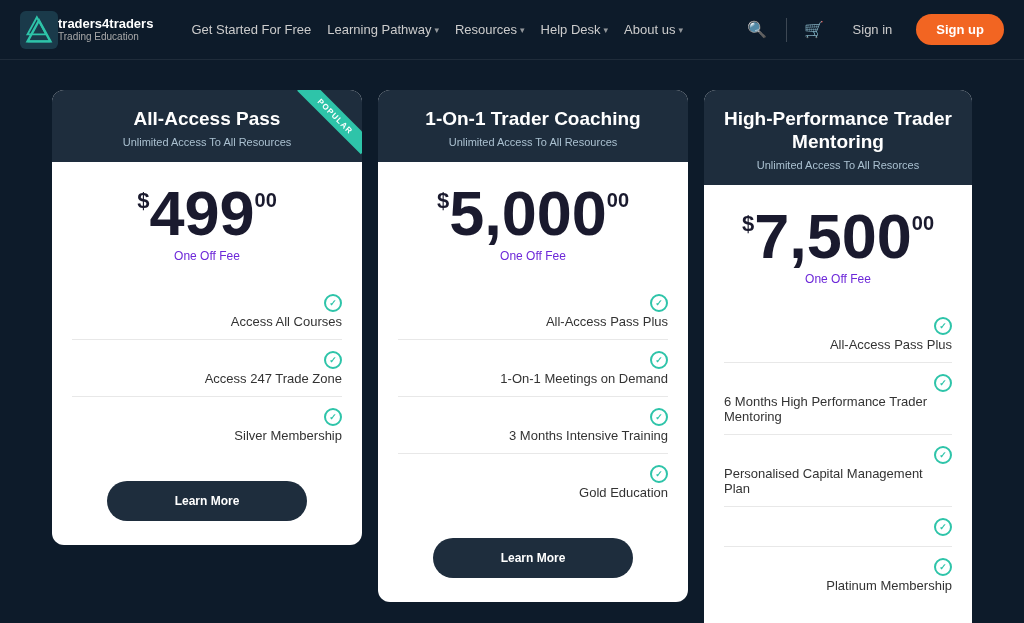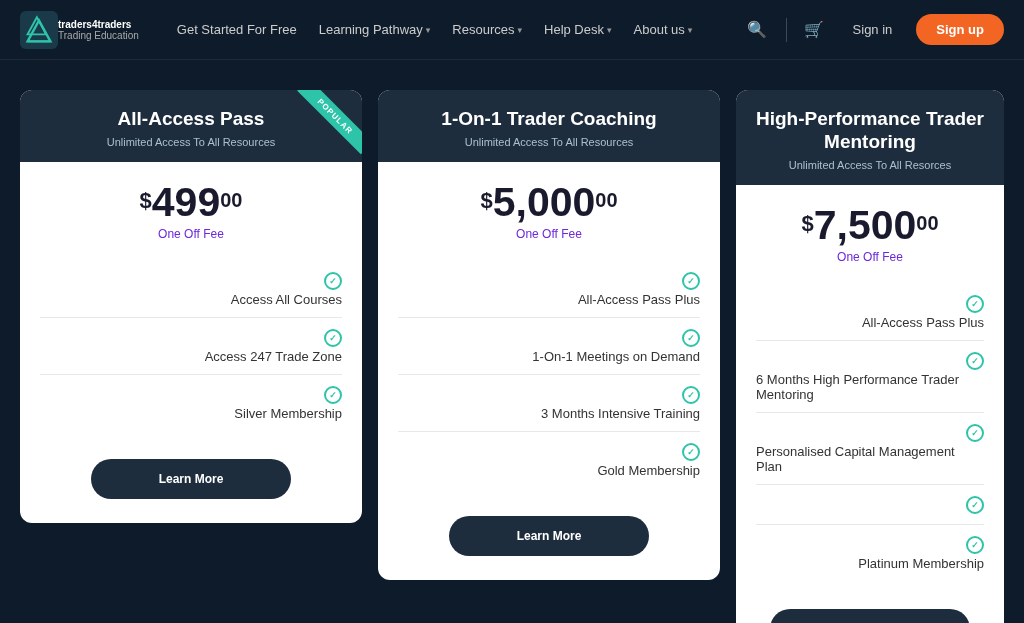--- a/index.html
+++ b/index.html
@@ -26,32 +26,31 @@
       align-items: center;
       margin-right: 30px;
       flex-shrink: 0;
     }
     .logo-text {
       display: flex;
       flex-direction: column;
       line-height: 1.1;
     }
     .logo-text .line1 {
-      font-size: 10px;
+      font-size: 13px;
       font-weight: 700;
       color: #fff;
     }
     .logo-text .line2 {
       font-size: 10px;
       color: #aaa;
     }
     .nav-links {
       display: flex;
       align-items: center;
-      gap: 6px;
       flex: 1;
     }
     .nav-link {
       color: #ccc;
       font-size: 13px;
       padding: 6px 8px;
       cursor: pointer;
       white-space: nowrap;
       display: flex;
       align-items: center;
@@ -105,21 +104,21 @@
       gap: 16px;
       justify-content: center;
       align-items: flex-start;
     }
 
     
     .pricing-card {
       background: #fff;
       border-radius: 12px;
       overflow: hidden;
-      width: 342px;
+      width: 310px;
       flex-shrink: 0;
       color: #1a1a2e;
       position: relative;
     }
     .card-header {
       background: #1e2d3d;
       text-align: center;
       padding: 18px 16px 14px;
       position: relative;
     }
@@ -171,21 +170,21 @@
       justify-content: center;
       line-height: 1;
     }
     .price-dollar {
       font-size: 22px;
       font-weight: 700;
       margin-top: 8px;
       color: #1a1a2e;
     }
     .price-amount {
-      font-size: 41px;
+      font-size: 63px;
       font-weight: 800;
       color: #1a1a2e;
       line-height: 1;
     }
     .price-cents {
       font-size: 20px;
       font-weight: 700;
       margin-top: 8px;
       color: #1a1a2e;
     }
@@ -359,21 +358,21 @@
         <li>
           <span class="check-icon"></span>
           <span>1-On-1 Meetings on Demand</span>
         </li>
         <li>
           <span class="check-icon"></span>
           <span>3 Months Intensive Training</span>
         </li>
         <li>
           <span class="check-icon"></span>
-          <span>Gold Membership</span>
+          <span>Gold Education</span>
         </li>
       </ul>
       <button class="learn-more-btn">Learn More</button>
     </div>
   </div>
 
   <div class="pricing-card large">
     <div class="card-header">
       <h2>High-Performance Trader Mentoring</h2>
       <p>Unlimited Access To All Resorces</p>

